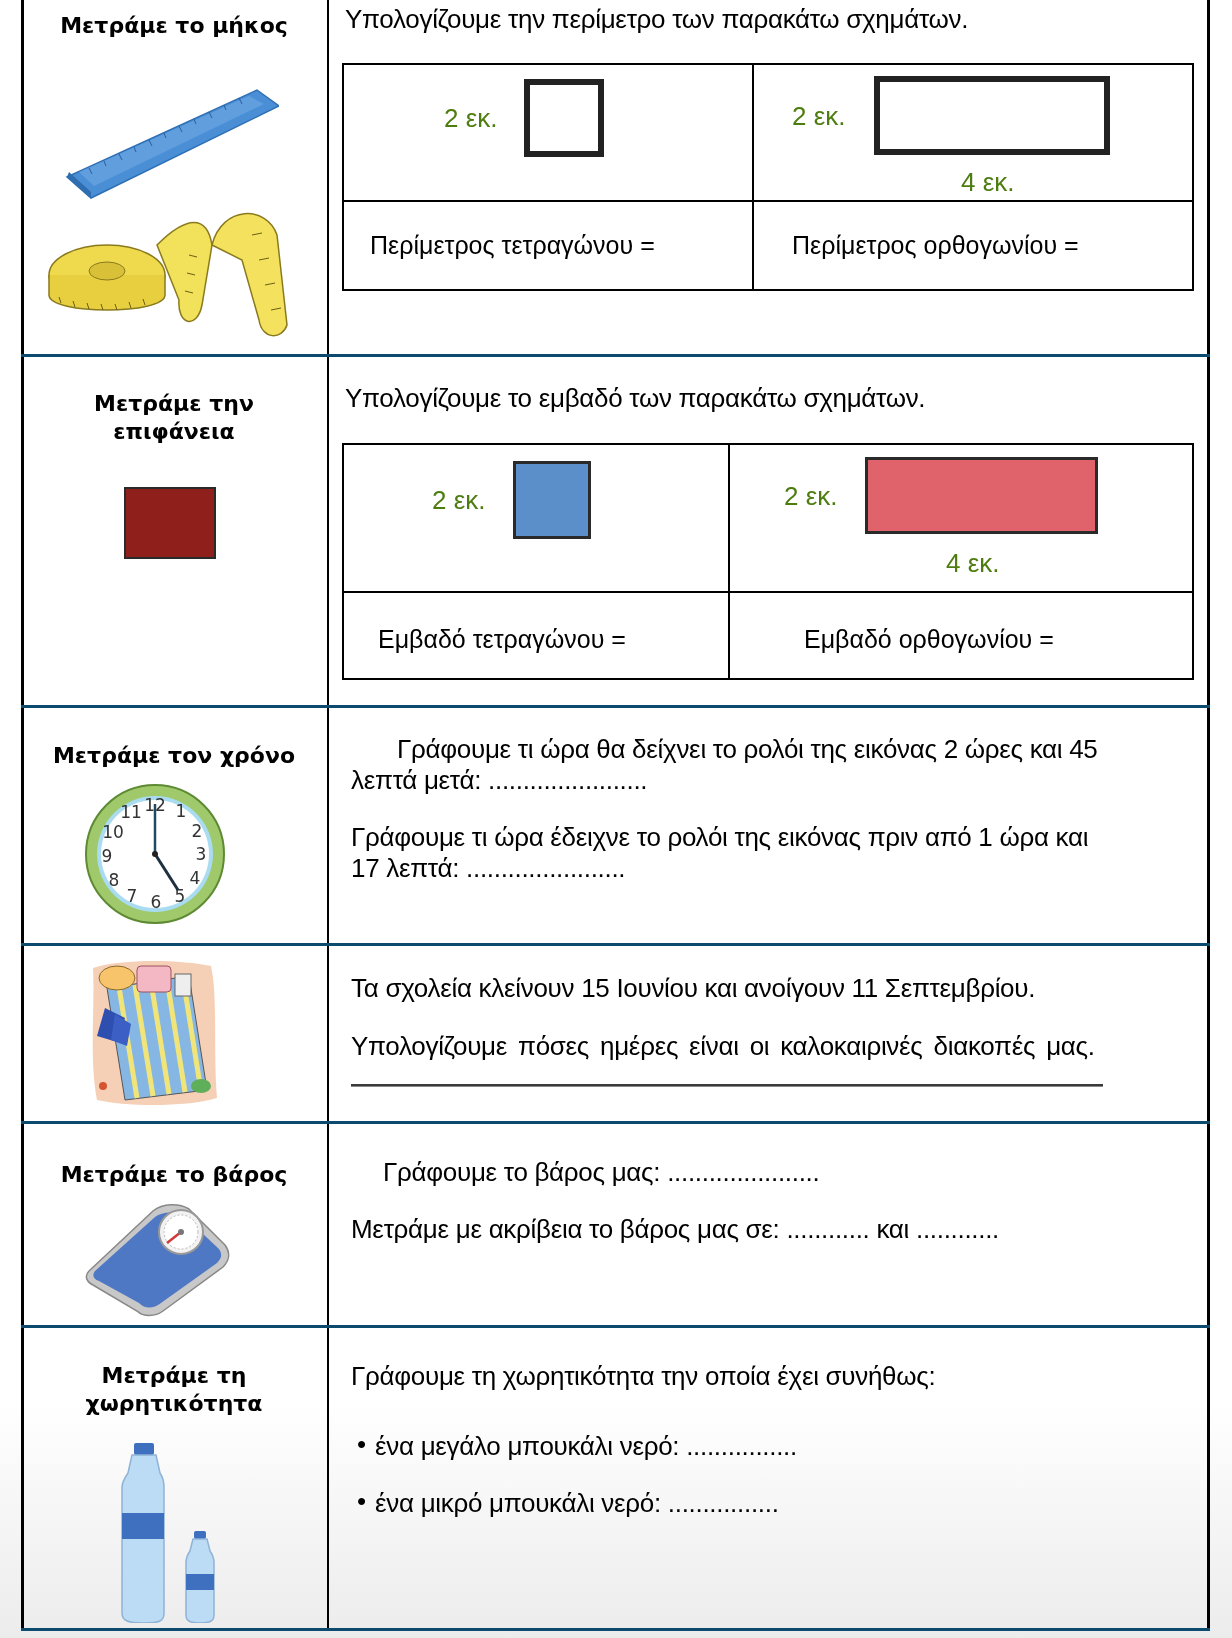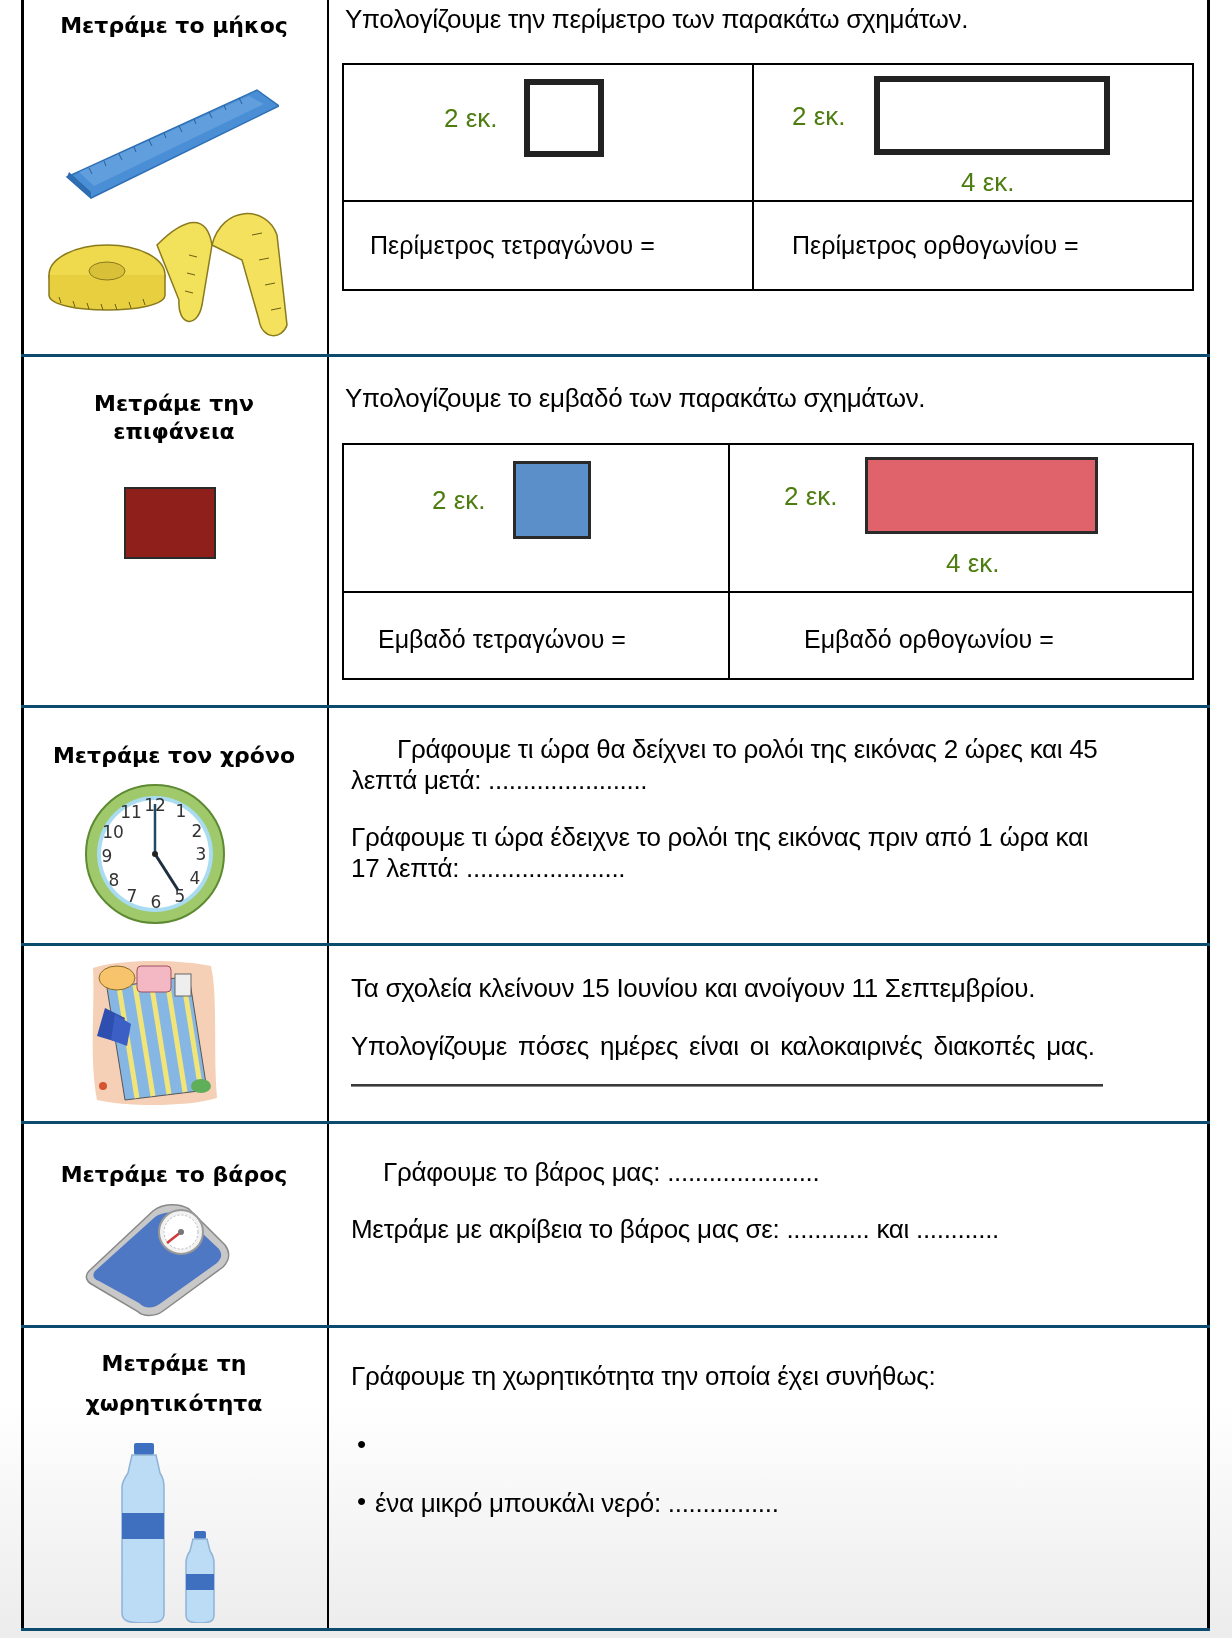--- a/index.html
+++ b/index.html
@@ -195,30 +195,31 @@
     </svg>
   </div>
   <div class="right-cell">
     <div class="prompt" style="left:22px; top:33px;margin-left:32px;">Γράφουμε το βάρος μας: ......................</div>
     <div class="prompt" style="left:22px; top:90px;">Μετράμε με ακρίβεια το βάρος μας σε: ............ και ............</div>
   </div>
 </div>
 
 <div class="row" style="top:1328px; height:303px;">
   <div class="left-cell">
-    <div class="side-title" style="top:22px;">Μετράμε τη</div>
+    <div class="side-title" style="top:34px;">Μετράμε τη</div>
     <div class="side-title" style="top:62px;">χωρητικότητα</div>
     <svg style="position:absolute; left:95px; top:115px;" width="120" height="180" viewBox="0 0 120 180">
       <rect x="18" y="0" width="20" height="12" rx="2" fill="#3f6fbf"></rect>
       <path d="M16,12 L40,12 L44,30 C48,36 48,40 48,44 L48,170 C48,178 44,180 28,180 C12,180 6,178 6,170 L6,44 C6,40 8,36 12,30 Z" fill="#bcdcf5" stroke="#8fb3d6" stroke-width="1.5"></path>
       <rect x="6" y="70" width="42" height="26" fill="#3f6fbf"></rect>
       <rect x="78" y="88" width="12" height="8" rx="2" fill="#3f6fbf"></rect>
       <path d="M77,96 L91,96 L94,108 C97,112 98,116 98,120 L98,172 C98,178 94,180 84,180 C74,180 70,178 70,172 L70,120 C70,116 71,112 74,108 Z" fill="#bcdcf5" stroke="#8fb3d6" stroke-width="1.5"></path>
       <rect x="70" y="131" width="28" height="16" fill="#3f6fbf"></rect>
     </svg>
   </div>
   <div class="right-cell">
     <div class="prompt" style="left:22px; top:33px;">Γράφουμε τη χωρητικότητα την οποία έχει συνήθως:</div>
     <div class="bullet" style="left:28px; top:101px;">•</div>
+    <div class="prompt" style="left:46px; top:103px;">ένα μεγάλο μπουκάλι νερό: ................</div>
     <div class="bullet" style="left:28px; top:158px;">•</div>
     <div class="prompt" style="left:46px; top:160px;">ένα μικρό μπουκάλι νερό: ................</div>
   </div>
 </div>
 
 </body></html>

